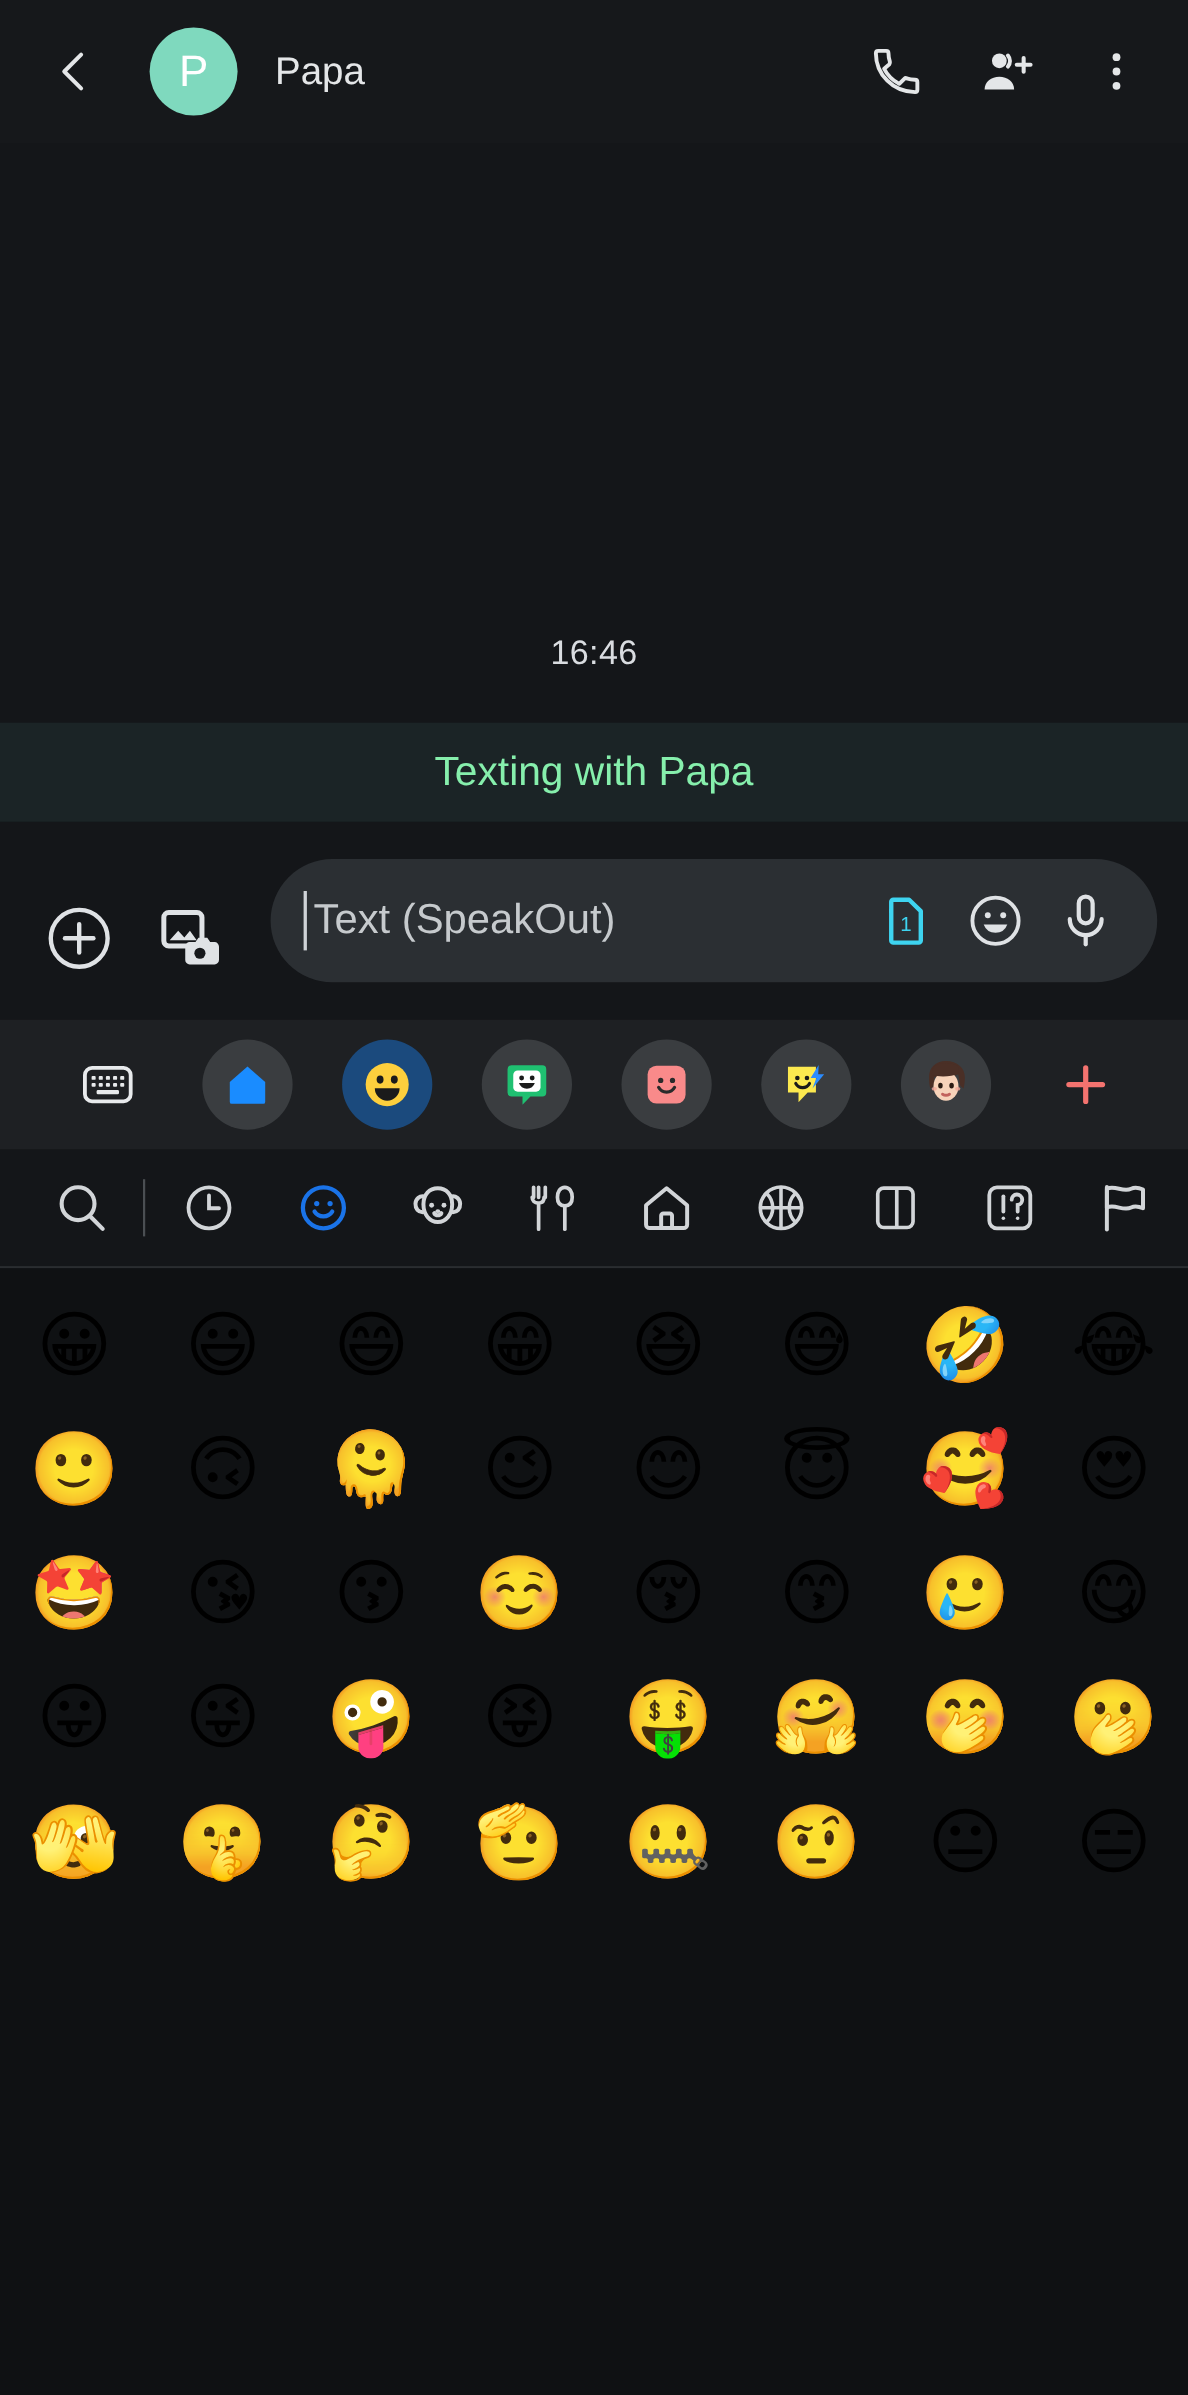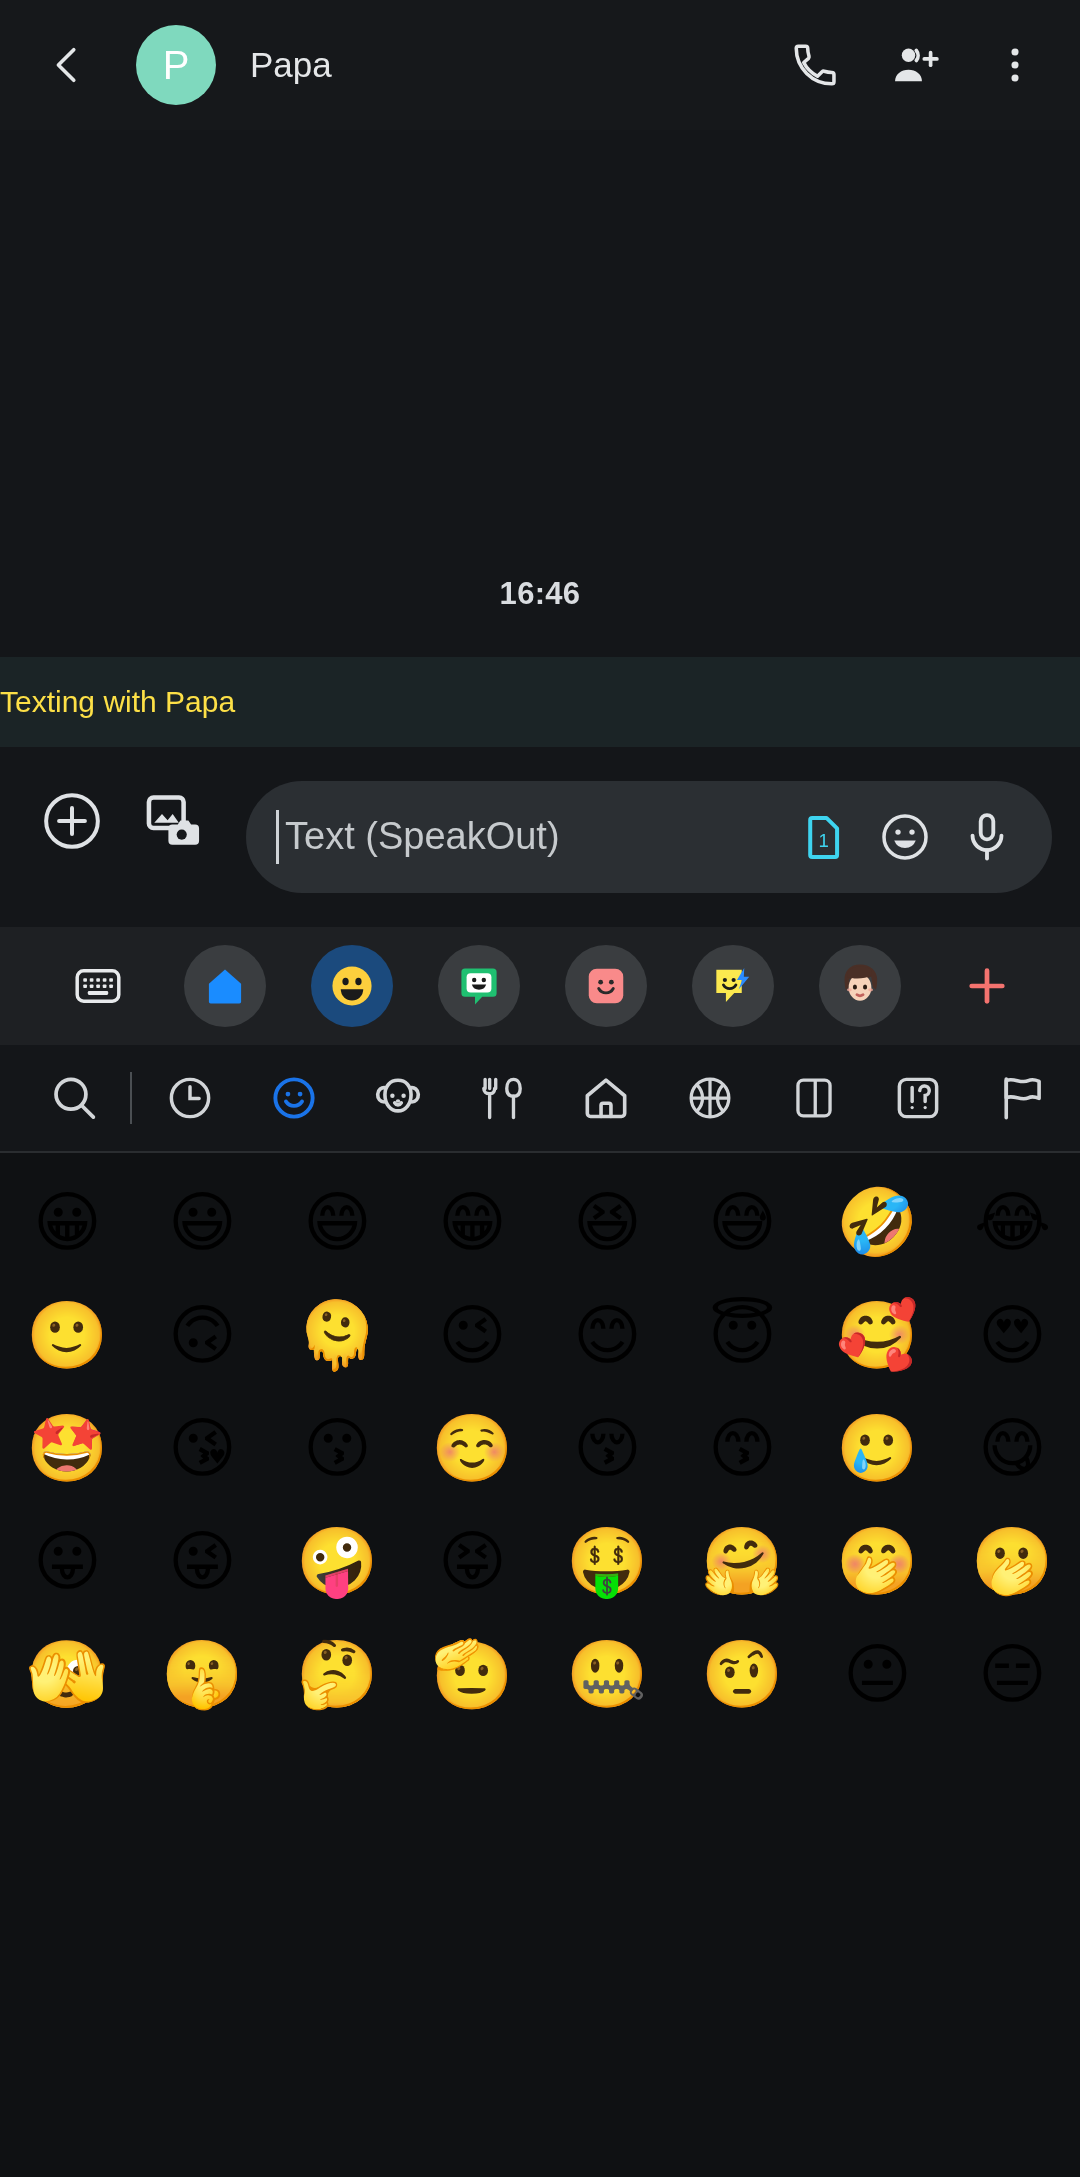--- a/index.html
+++ b/index.html
@@ -34,33 +34,33 @@
   .appbar-icon { width: 62px; height: 62px; display: flex; align-items: center; justify-content: center; }
 
   
   .convo {
     flex: 1 1 auto; position: relative;
     background: #141619;
     display: flex; flex-direction: column; justify-content: flex-end;
   }
   .timestamp {
     text-align: center; color: #d9dce0;
-    font-size: 31px; font-weight: 700; letter-spacing: .3px;
+    font-size: 31px; font-weight: 400; letter-spacing: .3px;
     padding-bottom: 45px;
   }
   .texting-banner {
     background: #1b2426; height: 90px;
-    display: flex; align-items: center; 
-    color: #fde047; font-size: 30px;
+    display: flex; align-items: center; justify-content: center;
+    color: #86efac; font-size: 37px;
   }
 
   
   .compose-wrap { flex: 0 0 auto; background: #141619; padding: 34px 0 34px 0; }
   .compose {
-    display: flex; align-items: flex-start; height: 112px;
+    display: flex; align-items: flex-end; height: 112px;
     padding: 0 28px 0 32px;
   }
   .compose-icon { width: 80px; height: 80px; display: flex; align-items: center; justify-content: center; flex: 0 0 auto; }
   .compose-icon.gallery { margin-left: 22px; }
   .input-pill {
     flex: 1 1 auto; margin-left: 32px; height: 112px;
     background: #2b2f33; border-radius: 56px;
     display: flex; align-items: center; padding: 0 28px 0 30px;
   }
   .caret { width: 3px; height: 54px; background: #cfd3d7; flex: 0 0 auto; }

